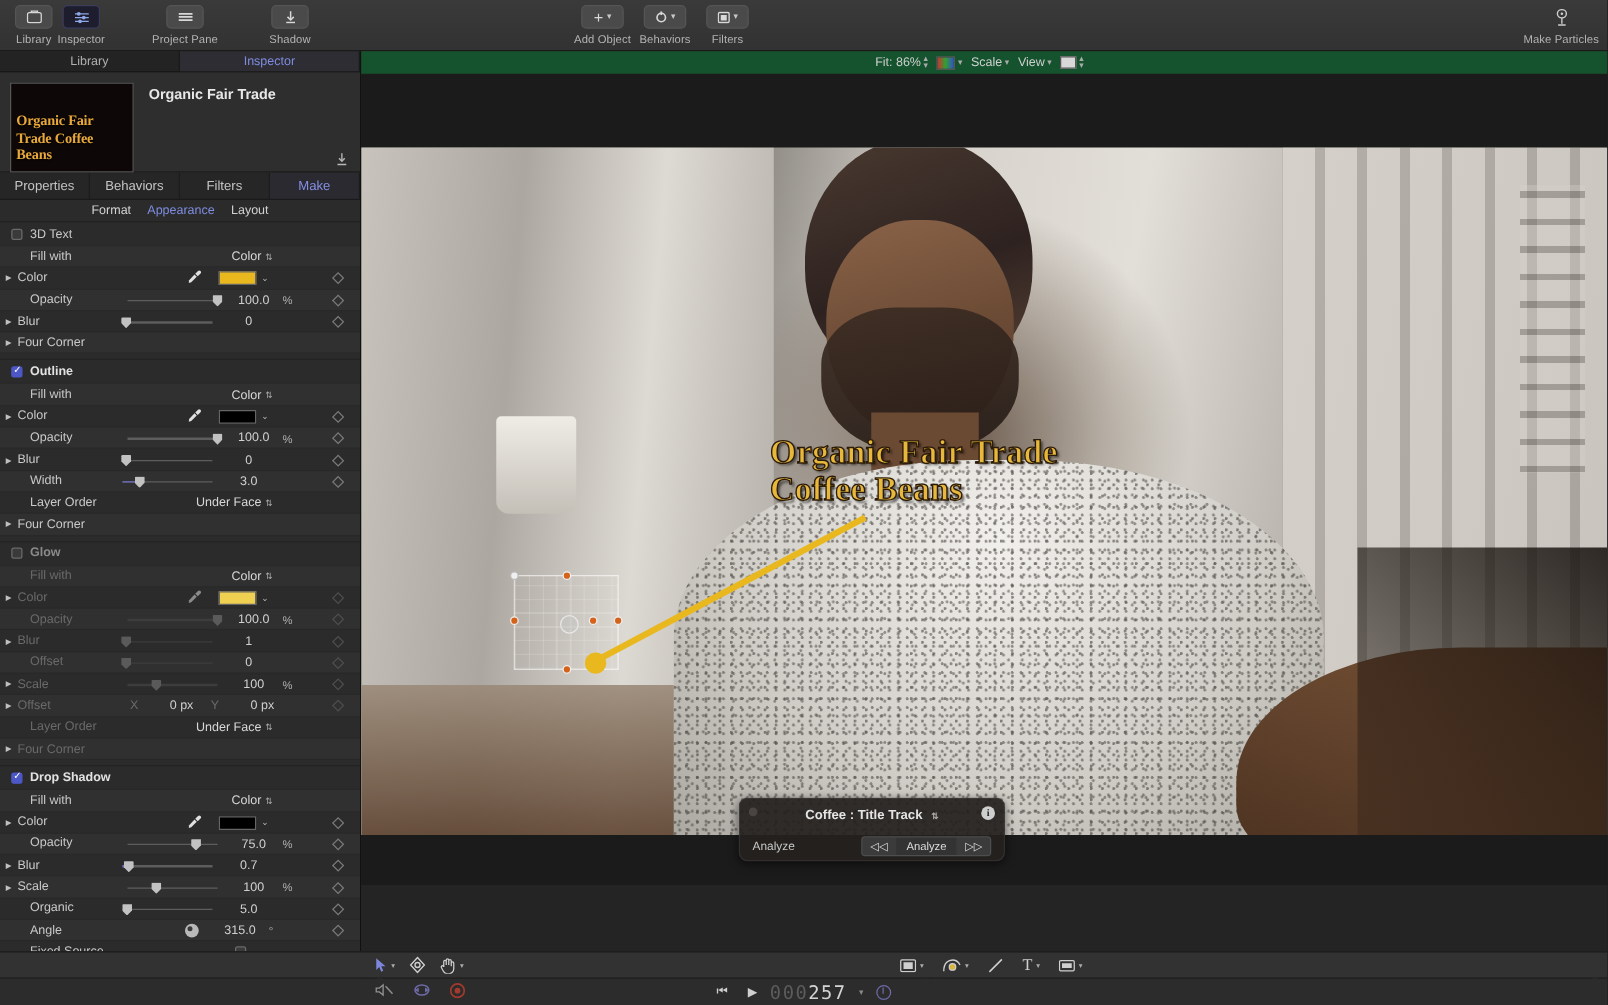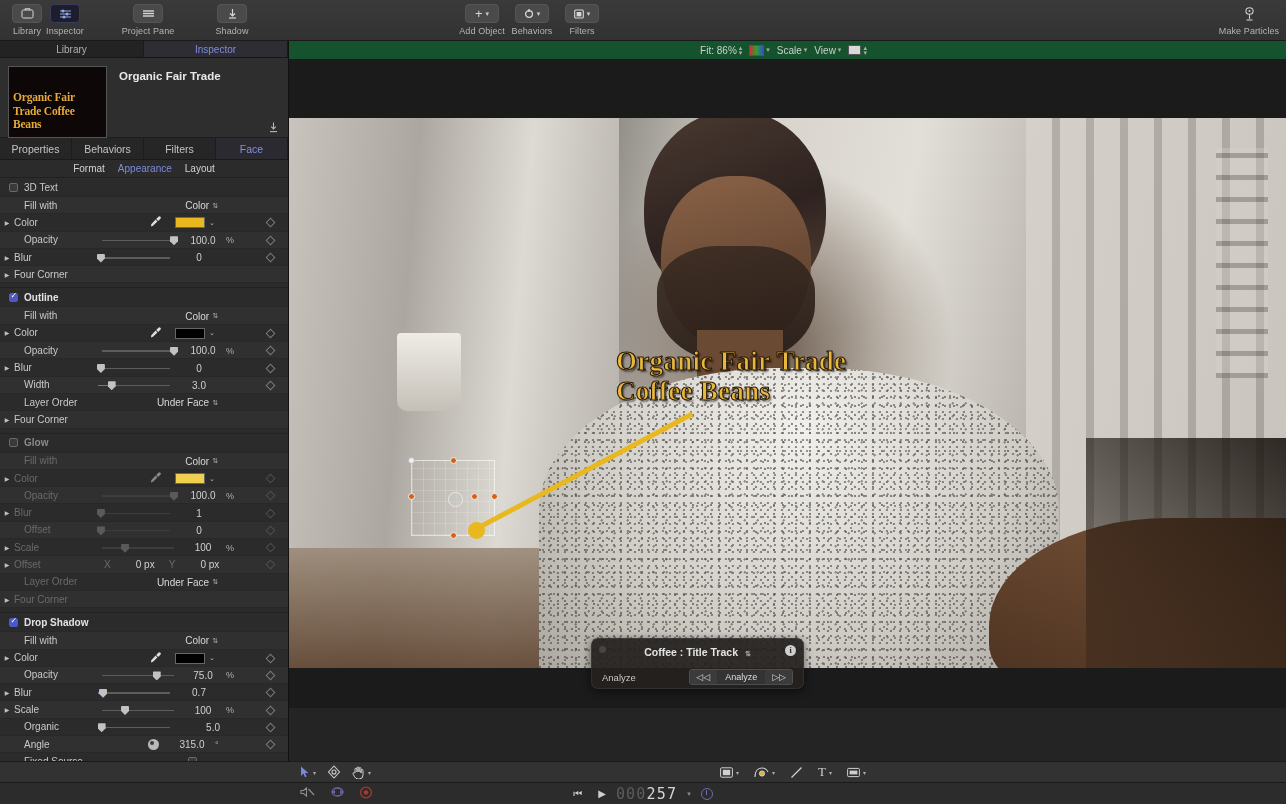--- a/index.html
+++ b/index.html
@@ -572,21 +572,21 @@
             <path d="M2.2 4.6 L4.5 7 L6.8 4.6" fill="none" stroke="#b8b8b8" stroke-width="1.1"></path>
             <line x1="1" y1="9.6" x2="8" y2="9.6" stroke="#b8b8b8" stroke-width="1.1"></line>
           </svg>
       </div>
     </div>
 
     <div class="sec-tabs">
       <div class="sec-tab">Properties</div>
       <div class="sec-tab">Behaviors</div>
       <div class="sec-tab">Filters</div>
-      <div class="sec-tab active">Face</div>
+      <div class="sec-tab active">Make</div>
     </div>
 
     <div class="sub-tabs">
       <div class="sub-tab">Format</div>
       <div class="sub-tab active">Appearance</div>
       <div class="sub-tab">Layout</div>
     </div>
 
     <div class="row plain" style="height:19px;">
       <div class="chk"></div>
@@ -897,21 +897,21 @@
           </div>
         </div>
         <div class="row plain">
           <div class="disc"></div>
           <div class="lbl indent">Organic</div>
           <div class="ctrl-area">
             <div class="slider" style="margin-left: 10px;">
               <div class="track"></div>
               <div class="knob" style="left: calc(5% - 4px);"></div>
             </div>
-            <span class="val" style="width: 42px; margin-left: 8px; ">5.0</span>
+            <span class="val" style="width: 42px; margin-left: 8px; text-align: center;">5.0</span>
             <span class="kf" style="margin-left: auto; margin-right: 10px;"></span>
           </div>
         </div>
         <div class="row alt">
           <div class="disc"></div>
           <div class="lbl indent">Angle</div>
           <div class="ctrl-area">
             <span class="dial" style="margin-left: 60px;"></span>
             <span class="val" style="width: 42px; margin-left: 12px; text-align: center;">315.0</span>
             <span class="unit">°</span>

